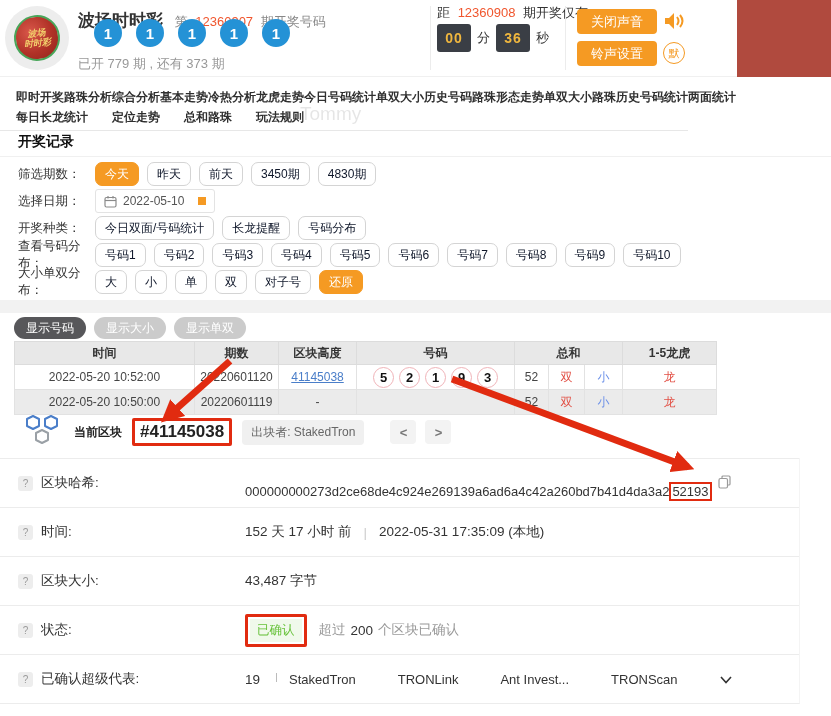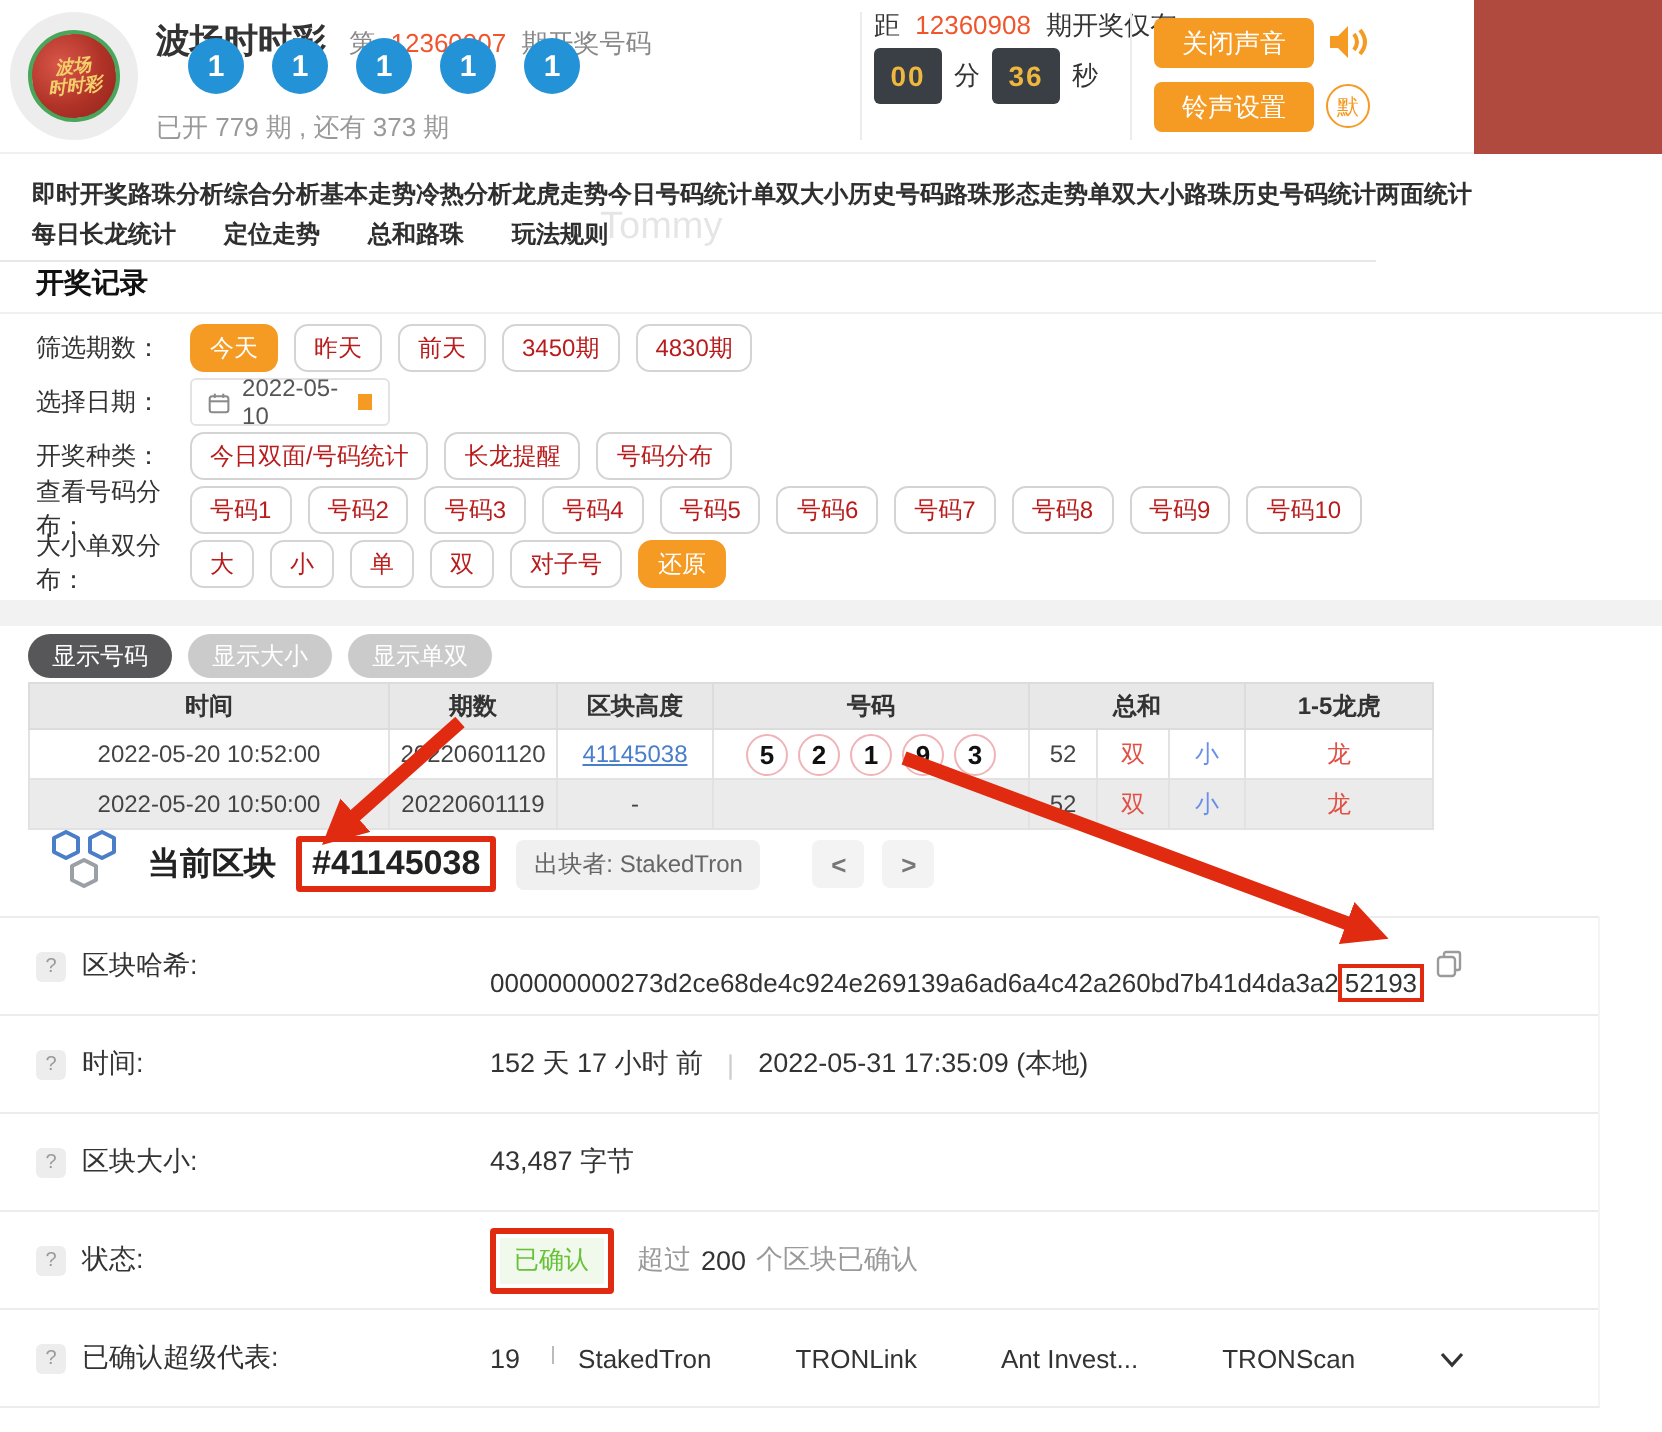--- a/index.html
+++ b/index.html
@@ -47,23 +47,23 @@
   .watermark { position:absolute; left:300px; top:25px; font-size:19px; color:rgba(0,0,0,0.10); }
 
   
   .rec-title { position:absolute; top:133px; left:18px; font-size:14px; font-weight:700; color:#111; }
   .rec-divider { position:absolute; top:156px; left:0; width:831px; border-top:1px solid #f0f0f0; }
   .filters { position:absolute; top:162px; left:18px; }
   .f-row { display:flex; align-items:center; height:24px; margin-bottom:3px; }
   .f-label { width:77px; font-size:12.5px; color:#333; flex:none; }
   .f-opts { display:flex; gap:8px; align-items:center; }
   .f-btn { height:24px; padding:0 9px; border:1px solid #d4d4d4; background:#fff; border-radius:7px;
-           font-size:12px; color:#b91c1c; display:flex; align-items:center; cursor:pointer; white-space:nowrap; }
+           font-size:12px; color:#0f172a; display:flex; align-items:center; cursor:pointer; white-space:nowrap; }
   .f-btn.active { background:#f59a23; border-color:#f59a23; color:#fff; }
-  .date-box { display:flex; align-items:center; width:100px; height:24px; border:1px solid #e3e3e3;
+  .date-box { display:flex; align-items:center; width:120px; height:24px; border:1px solid #e3e3e3;
               border-radius:3px; padding:0 8px; font-size:12px; color:#555; gap:6px; cursor:pointer; }
   .date-flag { width:8px; height:8px; background:#f59a23; margin-left:auto; }
 
   
   .gray-gap { position:absolute; top:300px; left:0; width:831px; height:13px; background:#f2f2f2; }
   .tabs { position:absolute; top:317px; left:14px; display:flex; gap:8px; }
   .tab { height:22px; padding:0 12px; border-radius:11px; background:#cbcbcb; color:#fff; font-size:12px;
          display:flex; align-items:center; cursor:pointer; }
   .tab.active { background:#57575a; }
   .lottery-table { position:absolute; top:341px; left:14px; width:702px; border-collapse:collapse;
@@ -73,21 +73,21 @@
   .lottery-table tr.row-odd td { background:#ebebeb; }
   .block-link { color:#4a7ec9; text-decoration:underline; cursor:pointer; }
   .balls-cell { display:flex; gap:5px; justify-content:center; }
   .mini-ball { width:21px; height:21px; border-radius:50%; border:1px solid #f0b3b8; background:#fff;
                color:#111; font-weight:700; font-size:13px; display:flex; align-items:center; justify-content:center; }
   .t-red { color:#e25045; } .t-blue { color:#6a8fe8; }
 
   
   .current { position:absolute; top:415px; left:24px; display:flex; align-items:center; height:34px; }
   .cur-icon { margin-right:14px; }
-  .cur-title { font-size:16px; font-weight:700; color:#222; margin-right:10px; }
+  .cur-title { font-size:12px; font-weight:700; color:#222; margin-right:10px; }
   .cur-num { font-size:17px; font-weight:700; color:#222; padding:1px 5px; border:3px solid #e12b10;
              border-radius:2px; margin-right:10px; }
   .producer-pill { background:#f0f0f0; border-radius:4px; padding:4px 9px; font-size:12px; color:#666; margin-right:26px; }
   .pn-btn { width:26px; height:24px; background:#f3f3f3; border:none; border-radius:4px; color:#777;
             font-size:13px; font-weight:700; margin-right:9px; cursor:pointer; }
 
   
   .details { position:absolute; top:458px; left:0; width:800px; border-bottom:1px solid #ececec; border-right:1px solid #f4f4f4; }
   .d-row { display:flex; align-items:center; height:49px; border-top:1px solid #ececec; padding-left:18px;
            font-size:13.5px; color:#333; }

